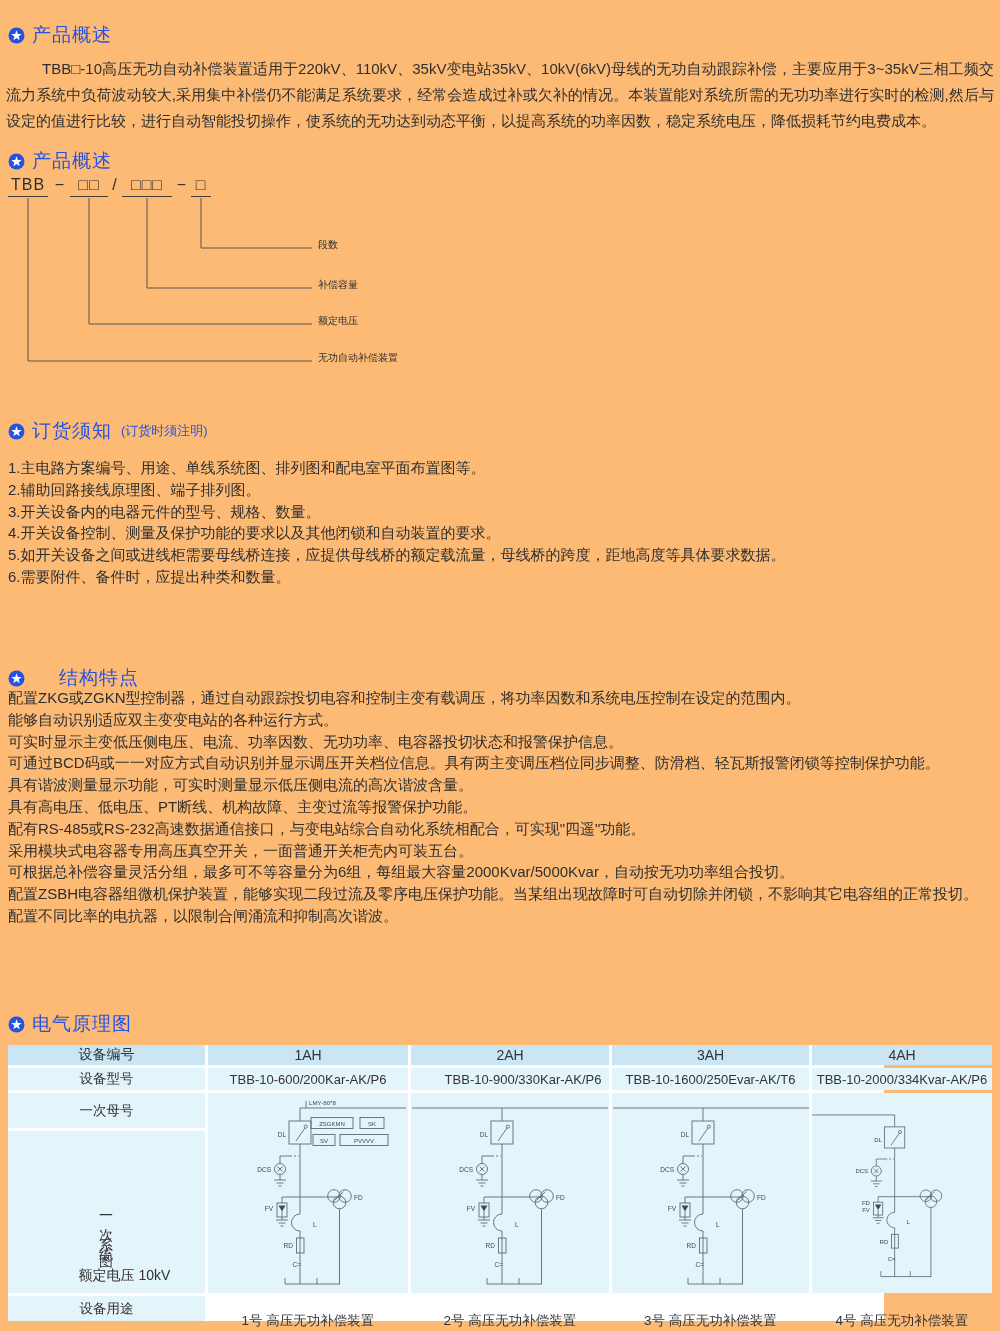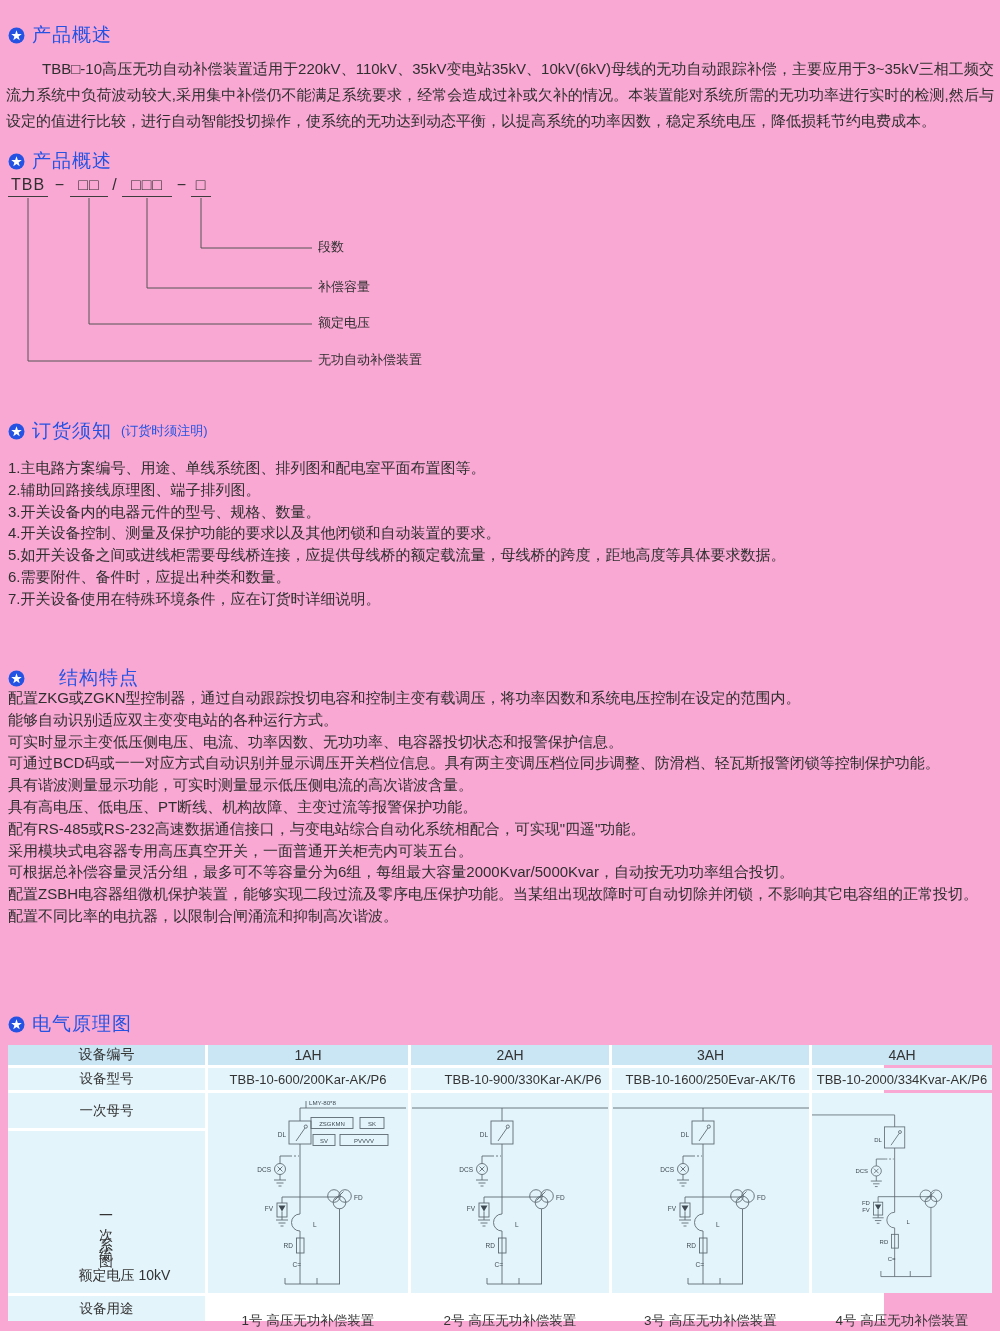--- a/index.html
+++ b/index.html
@@ -1,34 +1,34 @@
 <!DOCTYPE html>
 <html><head>
 <meta charset="utf-8">
 <style>
   html,body{margin:0;padding:0;background:#fff;}
-  #page{position:relative;width:1000px;height:1331px;background:#f9a8d4;overflow:hidden;
+  #page{position:relative;width:1000px;height:1331px;background:#fdba74;overflow:hidden;
         font-family:"Liberation Sans","DejaVu Sans",sans-serif;color:#303030;}
   .abs{position:absolute;}
   
   .sec-head{display:flex;align-items:center;gap:7px;}
   .sec-title{font-size:19px;color:#2453e3;letter-spacing:1px;}
   .sec-note{font-size:13px;color:#2453e3;margin-left:2px;}
   .star-icon{width:17px;height:17px;flex:0 0 auto;}
   
   .para{width:988px;font-size:15px;line-height:26px;text-align:justify;color:#2f2f2f;}
   .para{text-indent:2.4em;}
   .plainlist div{font-size:15px;line-height:21.8px;color:#2f2f2f;}
   
   #model-block{width:600px;height:210px;}
   .seg{position:absolute;top:0;height:20px;border-bottom:1.5px solid #3d3d3d;
        font-size:16px;color:#2f2f2f;text-align:center;letter-spacing:1px;line-height:18px;}
   .nosug{border-bottom:none;}
   #model-lines{position:absolute;left:0;top:22px;}
-  .mlabel{position:absolute;left:318px;font-size:13px;color:#2f2f2f;white-space:nowrap;}
+  .mlabel{position:absolute;left:318px;font-size:10px;color:#2f2f2f;white-space:nowrap;}
   
   #ptable{display:grid;grid-template-columns:197px 200px 198px 197px 180px;
           grid-template-rows:20px 22px 35px 162px 25px;gap:3px;width:876px;background:#fff;}
   #ptable .cell{background:#e4f4fb;display:flex;align-items:center;justify-content:center;
           font-size:13.5px;color:#333;}
   #ptable .head{background:#cae6f4;font-size:14px;}
   #ptable .schem{grid-row:3/5;align-items:flex-start;padding:0;overflow:hidden;}
   #ptable .tall{flex-direction:column;justify-content:flex-end;}
   .vtext{writing-mode:vertical-lr;text-orientation:upright;letter-spacing:9px;
          font-size:14px;margin-bottom:14px;}
@@ -89,21 +89,20 @@
     <span class="sec-title">订货须知</span>
     <span class="sec-note">(订货时须注明)</span>
   </div>
   <div class="abs plainlist" style="left:8px;top:457px;width:985px;">
     <div>1.主电路方案编号、用途、单线系统图、排列图和配电室平面布置图等。</div>
     <div>2.辅助回路接线原理图、端子排列图。</div>
     <div>3.开关设备内的电器元件的型号、规格、数量。</div>
     <div>4.开关设备控制、测量及保护功能的要求以及其他闭锁和自动装置的要求。</div>
     <div>5.如开关设备之间或进线柜需要母线桥连接，应提供母线桥的额定载流量，母线桥的跨度，距地高度等具体要求数据。</div>
     <div>6.需要附件、备件时，应提出种类和数量。</div>
-    <div>7.开关设备使用在特殊环境条件，应在订货时详细说明。</div>
   </div>
 
   <div class="abs sec-head" style="left:8px;top:665px;gap:34px;">
     <svg class="star-icon" viewBox="0 0 16 16">
       <circle cx="8" cy="8" r="7.5" fill="#2453e3"></circle>
       <polygon fill="#ffffff" points="8,3.0 9.23,6.50 12.95,6.59 10.0,8.85 11.06,12.41 8,10.3 4.94,12.41 6.0,8.85 3.05,6.59 6.77,6.50"></polygon>
     </svg>
     <span class="sec-title">结构特点</span>
   </div>
   <div class="abs plainlist" style="left:8px;top:687px;width:985px;">

